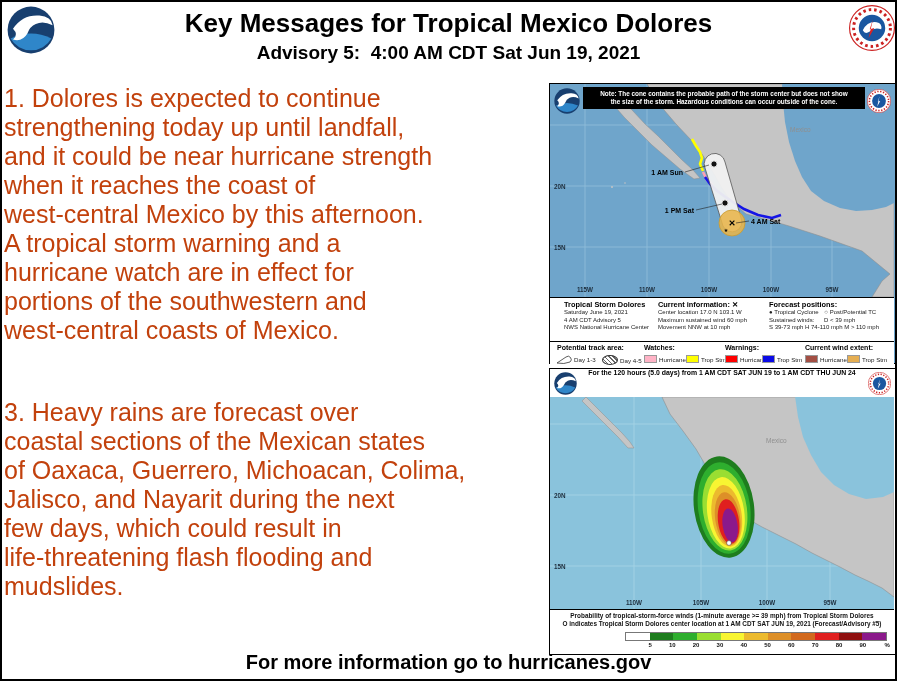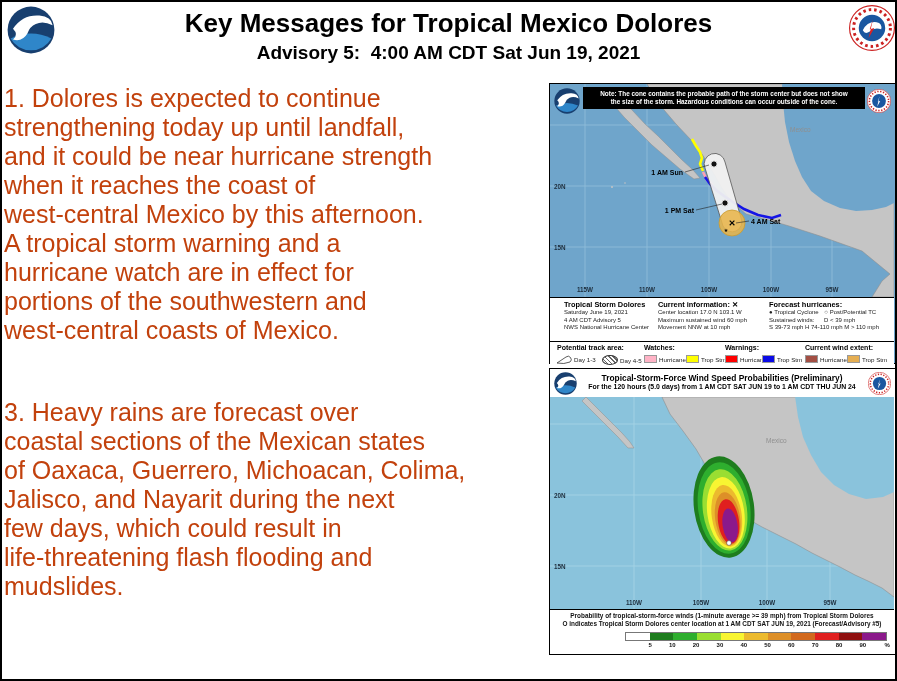--- a/index.html
+++ b/index.html
@@ -153,21 +153,21 @@
         <div class="l">4 AM CDT Advisory 5</div>
         <div class="l">NWS National Hurricane Center</div>
       </div>
       <div class="ic" style="left:108px;width:98px;">
         <div class="t">Current information: ✕</div>
         <div class="l">Center location 17.0 N 103.1 W</div>
         <div class="l">Maximum sustained wind 60 mph</div>
         <div class="l">Movement NNW at 10 mph</div>
       </div>
       <div class="ic" style="left:219px;width:124px;">
-        <div class="t">Forecast hurricanes:</div>
+        <div class="t">Forecast positions:</div>
         <div class="l">
           <span>●</span>
           <span>Tropical Cyclone</span>
           <span style="margin-left:4px;">○</span>
           <span>Post/Potential TC</span>
         </div>
         <div class="l">
           <span>Sustained winds:</span>
           <span style="margin-left:8px;">D &lt; 39 mph</span>
         </div>
@@ -213,21 +213,20 @@
       </div>
       <div class="li" style="left:297px;">
         <span class="sw" style="background: rgb(229, 174, 82);"></span>
         <span>Trop Stm</span>
       </div>
     </div>
   </div>
 
   <div class="abs panel" style="left:549px;top:368px;width:347px;height:287px;">
     <div class="abs pm-head">
-      <div class="pm-title">Tropical-Storm-Force Wind Speed Probabilities (Preliminary)</div>
       <div class="pm-sub">For the 120 hours (5.0 days) from 1 AM CDT SAT JUN 19 to 1 AM CDT THU JUN 24</div>
     </div>
     <svg class="minilogo" style="left:4px;top:3px" width="23" height="23" viewBox="0 0 40 40">
       <circle cx="20" cy="20" r="19.5" fill="#183f6f"></circle>
         <path d="M3,27 A19.5,19.5 0 0 0 37,27 Q20,19 3,27 Z" fill="#2f86c9"></path>
       <path d="M5,19 Q13,7 27,8 Q37,9 38,16 Q30,12 24,15 Q19,17 17,23 Q13,30 5,28 Q10,24 5,19 Z" fill="#fff"></path>
     </svg>
     <svg class="minilogo" style="left:318px;top:3px" width="23" height="23" viewBox="0 0 40 40">
       <circle cx="20" cy="20" r="19.5" fill="#fff" stroke="#c22" stroke-width="1"></circle>
       <circle cx="20" cy="20" r="16" fill="none" stroke="#c22" stroke-width="2.6" stroke-dasharray="2.2,2.6"></circle>
@@ -295,13 +294,14 @@
       <div>40</div>
       <div>50</div>
       <div>60</div>
       <div>70</div>
       <div>80</div>
       <div>90</div>
       <div>%</div>
     </div>
   </div>
 
+  <div class="abs footer">For more information go to hurricanes.gov</div>
 </div>
 
 </body></html>

